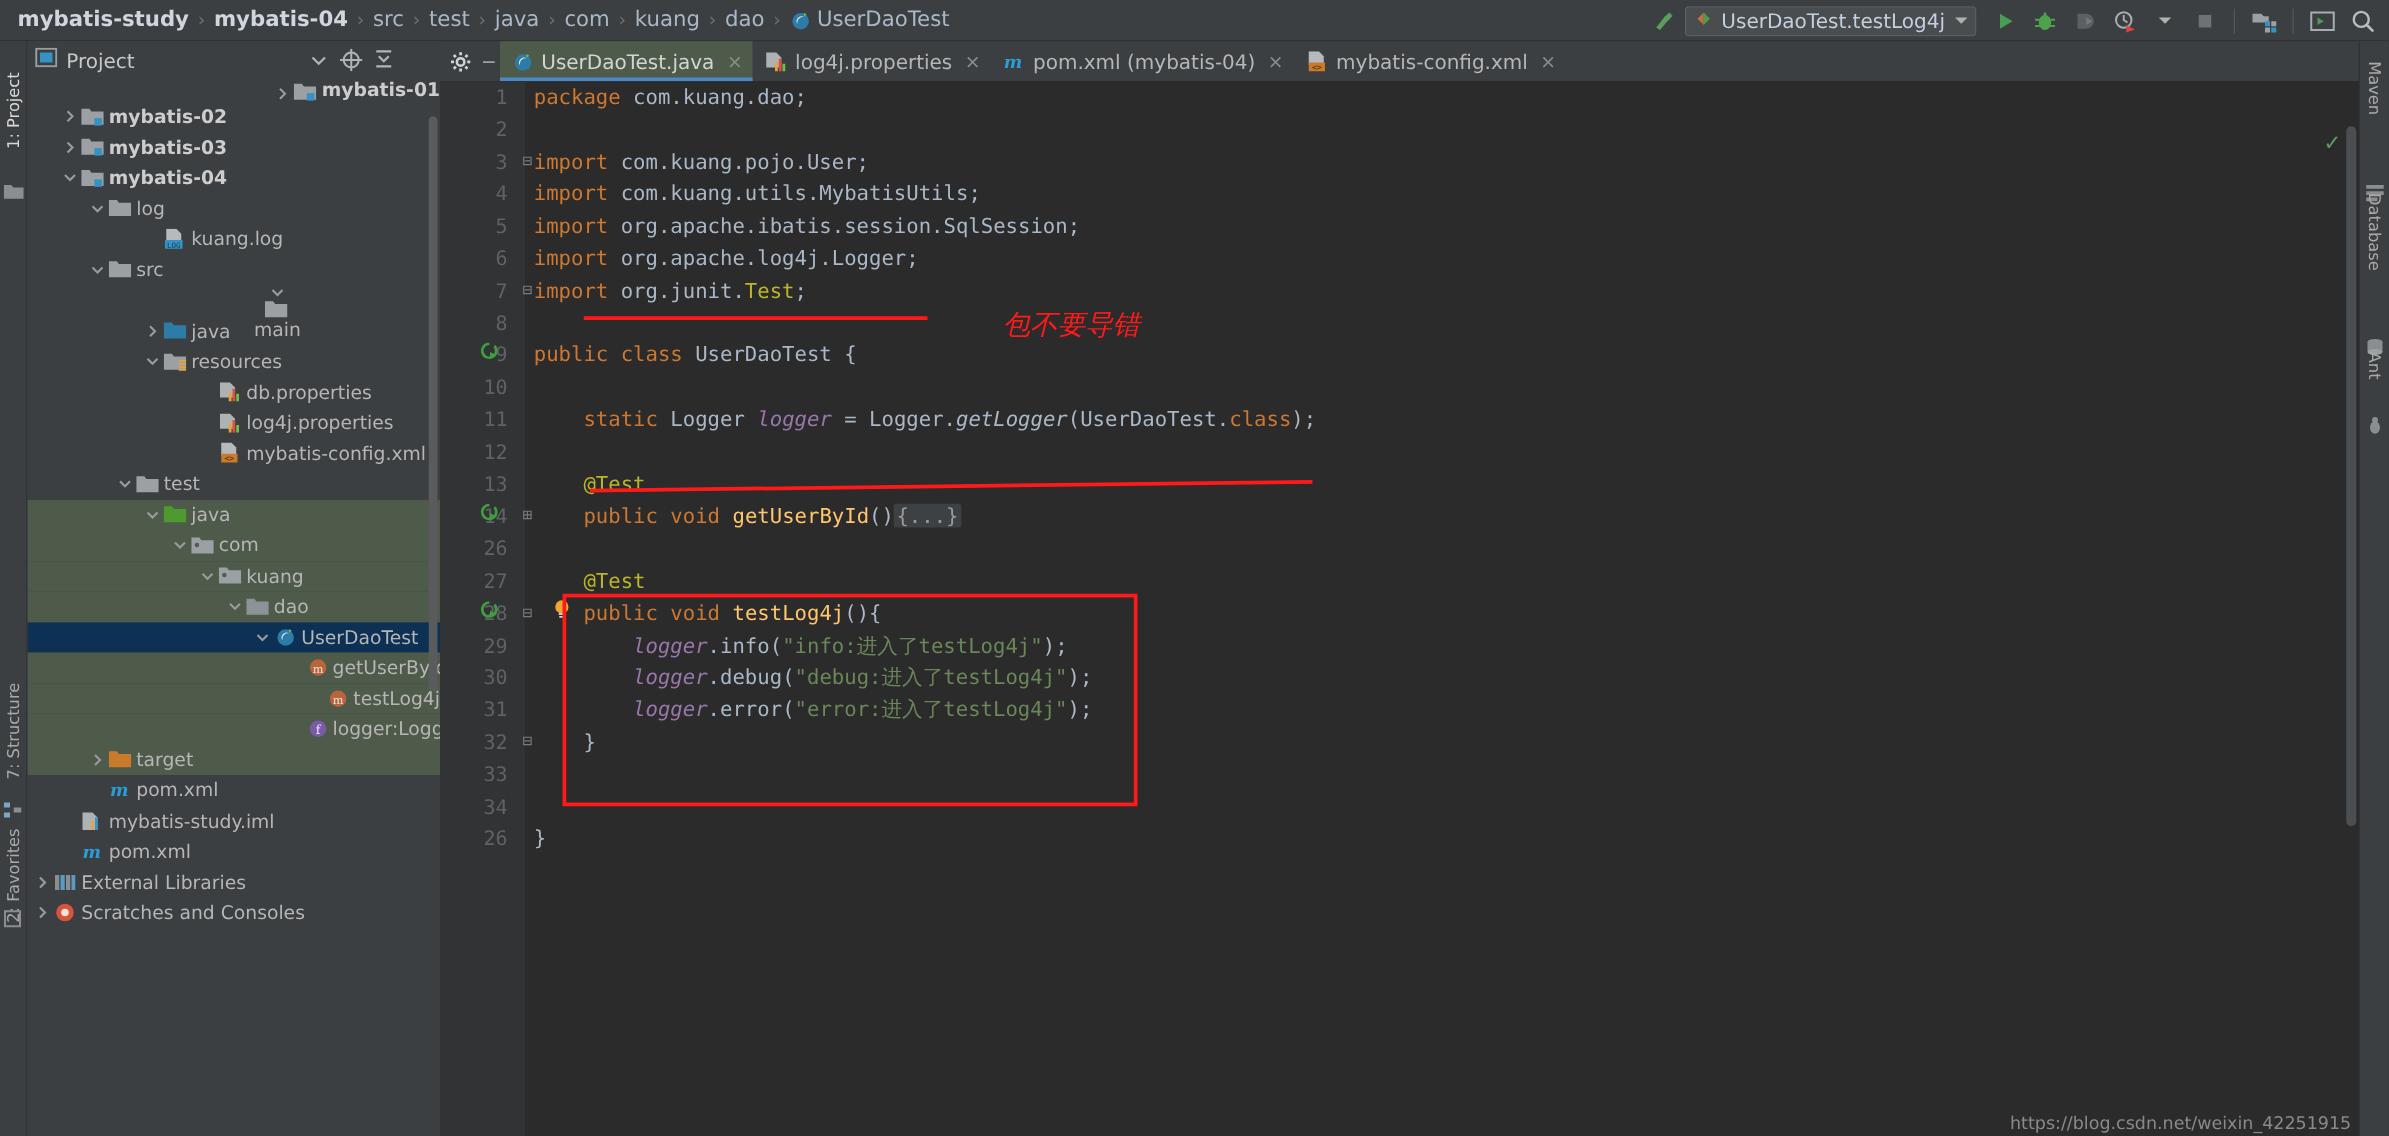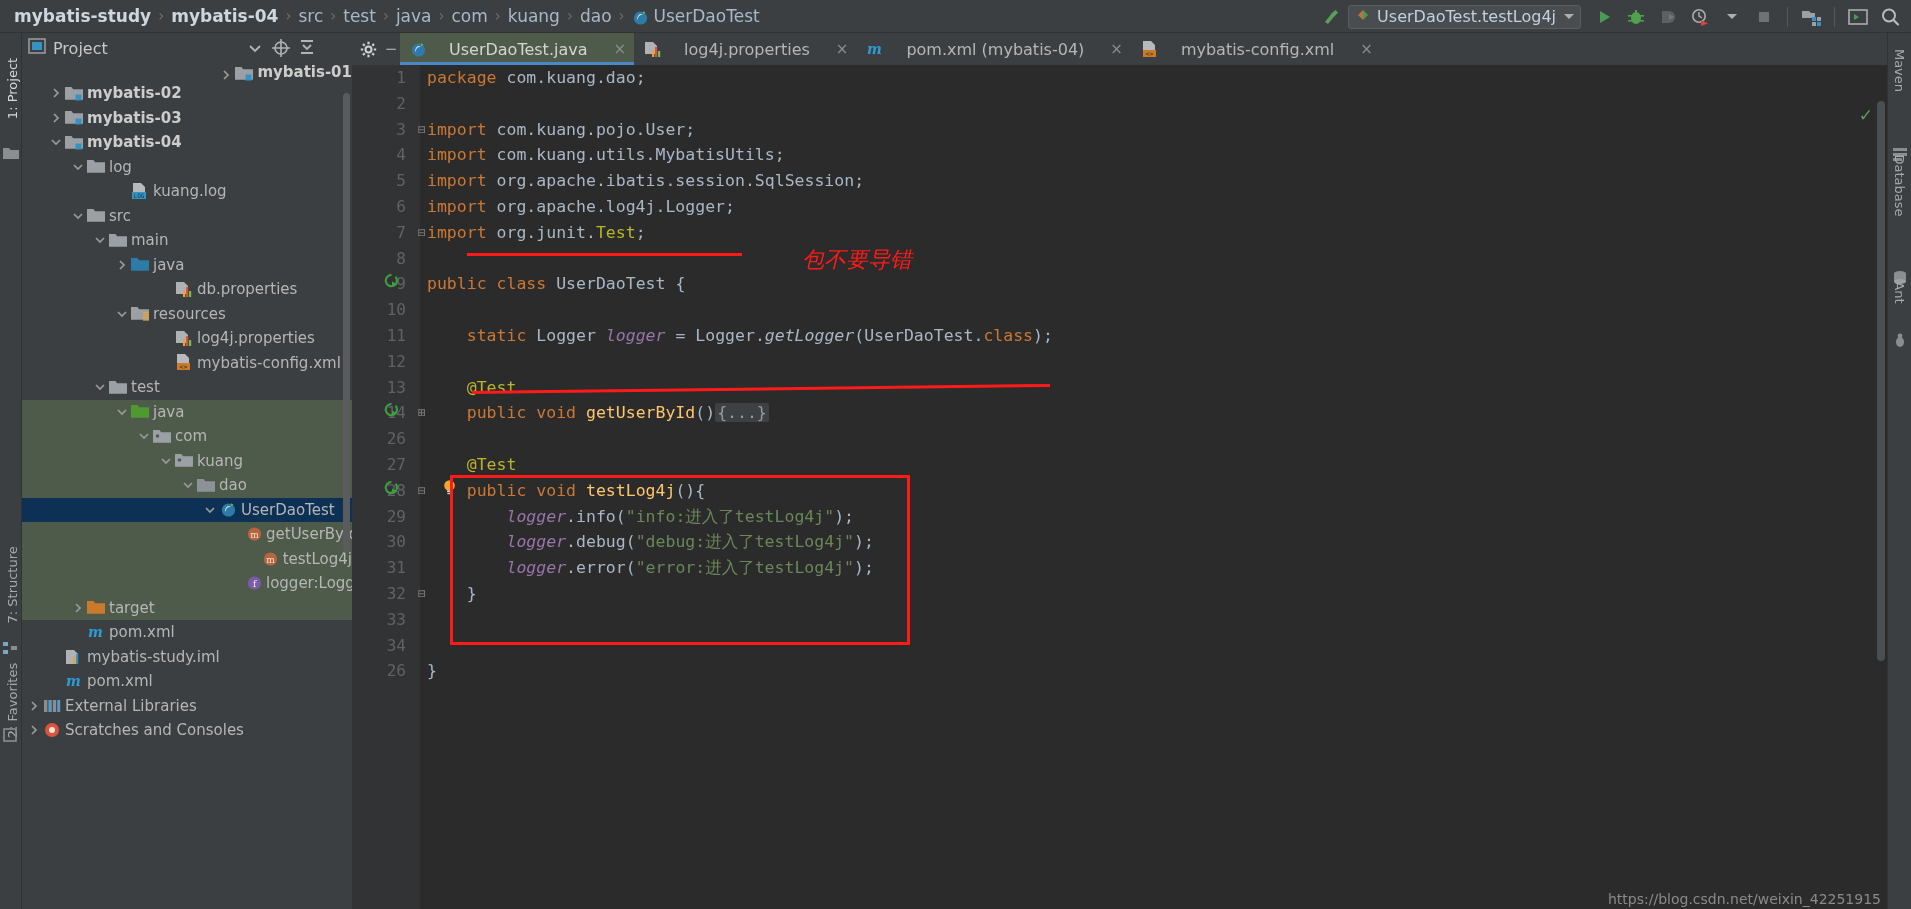--- a/index.html
+++ b/index.html
@@ -57,21 +57,21 @@
   .row .tx{ color:#b6b6b6; }
   .row.bold .tx{ font-weight:bold; color:#cdcdcd; }
   .row.greenbg{ background:#4e5b4b; }
   .row.selected{ background:#0d3055; }
 
   
   .editor{ position:absolute; left:352px; top:33px; right:24px; height:876px; background:#2b2b2b; }
   .tabbar{ height:32px; background:#3c3f41; display:flex; align-items:center; padding-left:2px; }
   .tgear{ width:28px;height:30px;display:flex;align-items:center;justify-content:center;}
   .tdash{ width:18px;height:30px;display:flex;align-items:center;justify-content:center;color:#aaa;}
-  .tab{ display:flex; align-items:center; height:32px; padding:0 8px 0 10px; color:#b6b6b6; font-size:16px; gap:22px; position:relative;}
+  .tab{ display:flex; align-items:center; height:32px; padding:0 8px 0 10px; color:#b6b6b6; font-size:16px; gap:6px; position:relative;}
   .tab.active{ background:#4e5b4b; color:#d4d4d4; }
   .tab.active:after{ content:""; position:absolute; left:0; bottom:0; width:100%; height:3px; background:#4a88c7; }
   .tab .x{ color:#8c8c8c; font-size:15px; margin-left:4px; }
 
   .codearea{ position:absolute; left:0; top:32px; right:0; bottom:0; background:#2b2b2b; }
   .gutter{ position:absolute; left:0; top:0; width:68px; height:100%; background:#313335; }
   .codescroll{ position:absolute; left:0; top:0; right:0; bottom:0; }
   .cl{ position:relative; height:25.8px; line-height:25.8px; font-family:"DejaVu Sans Mono", monospace; font-size:16.5px; white-space:pre;}
   .lnum{ position:absolute; left:0; width:54px; text-align:right; color:#606366; font-family:"DejaVu Sans Mono", monospace; font-size:16px;}
   .ctext{ position:absolute; left:75px; }
@@ -382,21 +382,21 @@
               <path d="M2 4 L6 8 L10 4" fill="none" stroke="#9a9a9a" stroke-width="1.7"></path>
             </svg>
           </span>
           <span class="ic" style="display: inline-flex; align-items: center;">
             <svg width="18" height="15" viewBox="0 0 18 15">
               <path d="M0 1 h6.5 l1.6 2.2 h9.9 v10.5 h-18z" fill="#9aa0a4"></path>
             </svg>
           </span>
           <span class="tx">src</span>
         </div>
-        <div class="row" style="padding-left: 70px;">
+        <div class="row" style="padding-left: 70px; flex-direction: column;">
           <span class="tw">
             <svg width="12" height="12" viewBox="0 0 12 12">
               <path d="M2 4 L6 8 L10 4" fill="none" stroke="#9a9a9a" stroke-width="1.7"></path>
             </svg>
           </span>
           <span class="ic" style="display: inline-flex; align-items: center;">
             <svg width="18" height="15" viewBox="0 0 18 15">
               <path d="M0 1 h6.5 l1.6 2.2 h9.9 v10.5 h-18z" fill="#9aa0a4"></path>
             </svg>
           </span>
@@ -407,51 +407,51 @@
             <svg width="12" height="12" viewBox="0 0 12 12">
               <path d="M4 2 L8 6 L4 10" fill="none" stroke="#9a9a9a" stroke-width="1.7"></path>
             </svg>
           </span>
           <span class="ic" style="display: inline-flex; align-items: center;">
             <svg width="18" height="15" viewBox="0 0 18 15">
               <path d="M0 1 h6.5 l1.6 2.2 h9.9 v10.5 h-18z" fill="#2d7ca8"></path>
             </svg>
           </span>
           <span class="tx">java</span>
-        </div>
-        <div class="row" style="padding-left: 136px;">
-          <span class="tw"></span>
-          <span class="ic" style="display: inline-flex; align-items: center;">
-            <svg width="18" height="17" viewBox="0 0 18 17">
-              <path d="M1 1 h8 l4 4 v8 h-12z" fill="#aeb2b5"></path>
-              <rect x="8" y="9" width="2.2" height="7" fill="#e8a33d"></rect>
-              <rect x="11" y="6" width="2.2" height="10" fill="#d9543f"></rect>
-              <rect x="14" y="10" width="2.2" height="6" fill="#6cc24a"></rect>
-            </svg>
-          </span>
-          <span class="tx">db.properties</span>
         </div>
         <div class="row" style="padding-left: 92px;">
           <span class="tw">
             <svg width="12" height="12" viewBox="0 0 12 12">
               <path d="M2 4 L6 8 L10 4" fill="none" stroke="#9a9a9a" stroke-width="1.7"></path>
             </svg>
           </span>
           <span class="ic" style="display: inline-flex; align-items: center;">
             <svg width="18" height="15" viewBox="0 0 18 15">
               <path d="M0 1 h6.5 l1.6 2.2 h9.9 v10.5 h-18z" fill="#9aa0a4"></path>
               <g fill="#e8a33d">
                 <rect x="12" y="6" width="6" height="1.4"></rect>
                 <rect x="12" y="8.4" width="6" height="1.4"></rect>
                 <rect x="12" y="10.8" width="6" height="1.4"></rect>
                 <rect x="12" y="13.2" width="6" height="1.4"></rect>
               </g>
             </svg>
           </span>
           <span class="tx">resources</span>
+        </div>
+        <div class="row" style="padding-left: 136px;">
+          <span class="tw"></span>
+          <span class="ic" style="display: inline-flex; align-items: center;">
+            <svg width="18" height="17" viewBox="0 0 18 17">
+              <path d="M1 1 h8 l4 4 v8 h-12z" fill="#aeb2b5"></path>
+              <rect x="8" y="9" width="2.2" height="7" fill="#e8a33d"></rect>
+              <rect x="11" y="6" width="2.2" height="10" fill="#d9543f"></rect>
+              <rect x="14" y="10" width="2.2" height="6" fill="#6cc24a"></rect>
+            </svg>
+          </span>
+          <span class="tx">db.properties</span>
         </div>
         <div class="row" style="padding-left: 136px;">
           <span class="tw"></span>
           <span class="ic" style="display: inline-flex; align-items: center;">
             <svg width="18" height="17" viewBox="0 0 18 17">
               <path d="M1 1 h8 l4 4 v8 h-12z" fill="#aeb2b5"></path>
               <rect x="8" y="9" width="2.2" height="7" fill="#e8a33d"></rect>
               <rect x="11" y="6" width="2.2" height="10" fill="#d9543f"></rect>
               <rect x="14" y="10" width="2.2" height="6" fill="#6cc24a"></rect>
             </svg>

